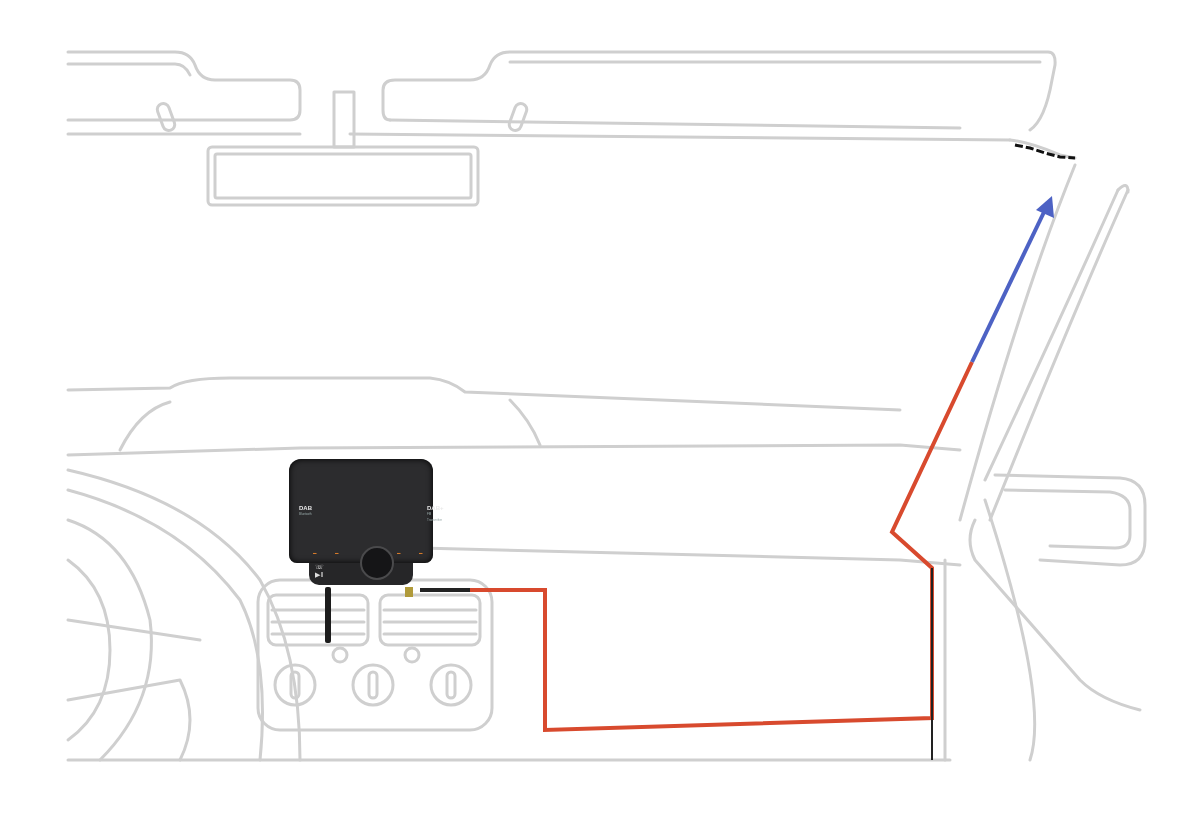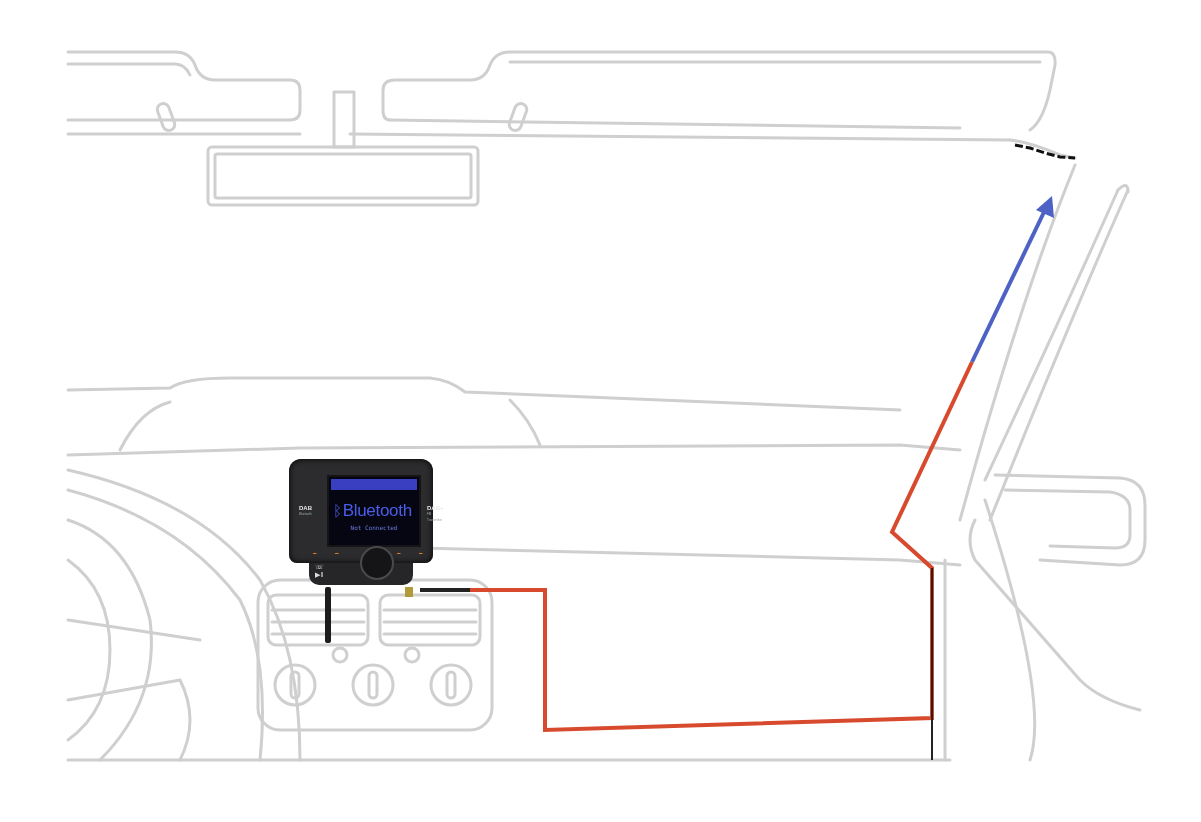--- a/index.html
+++ b/index.html
@@ -99,25 +99,20 @@
   <polyline points="470,590 545,590 545,730 932,718 932,568 892,532 972,362" fill="none" stroke="#d84a2e" stroke-width="4" stroke-linejoin="miter"></polyline>
   <line x1="972" y1="362" x2="1045" y2="210" stroke="#4d62c4" stroke-width="4"></line>
   <polygon points="1052,196 1054,218 1036,210" fill="#4d62c4"></polygon>
   <line x1="932" y1="568" x2="932" y2="760" stroke="#222" stroke-width="2"></line>
   <line x1="420" y1="590" x2="470" y2="590" stroke="#222" stroke-width="4"></line>
 </svg>
 
 <div class="device">
   <div class="dev-lower"></div>
   <div class="dev-body"></div>
-  <div class="screen">
-    <div class="screen-bar"></div>
-    <div class="screen-bt"><span class="rune">ᛒ</span><span>Bluetooth</span></div>
-    <div class="screen-sub">Not Connected</div>
-  </div>
   <div class="logo-l"><span>DAB</span><small>Bluetooth</small></div>
   <div class="logo-r" style="left:138px;"><span>DAB+</span><small>FM Transmitter</small></div>
   <span class="btn" style="left:24px">▬</span>
   <span class="btn" style="left:46px">▬</span>
   <span class="btn" style="left:108px">▬</span>
   <span class="btn" style="left:130px">▬</span>
   <div class="knob"></div>
   <div class="icons"><span>☏</span><br><span>▶‖</span></div>
   <div class="jack" style="left:36px"></div>
   <div class="ant"></div>

